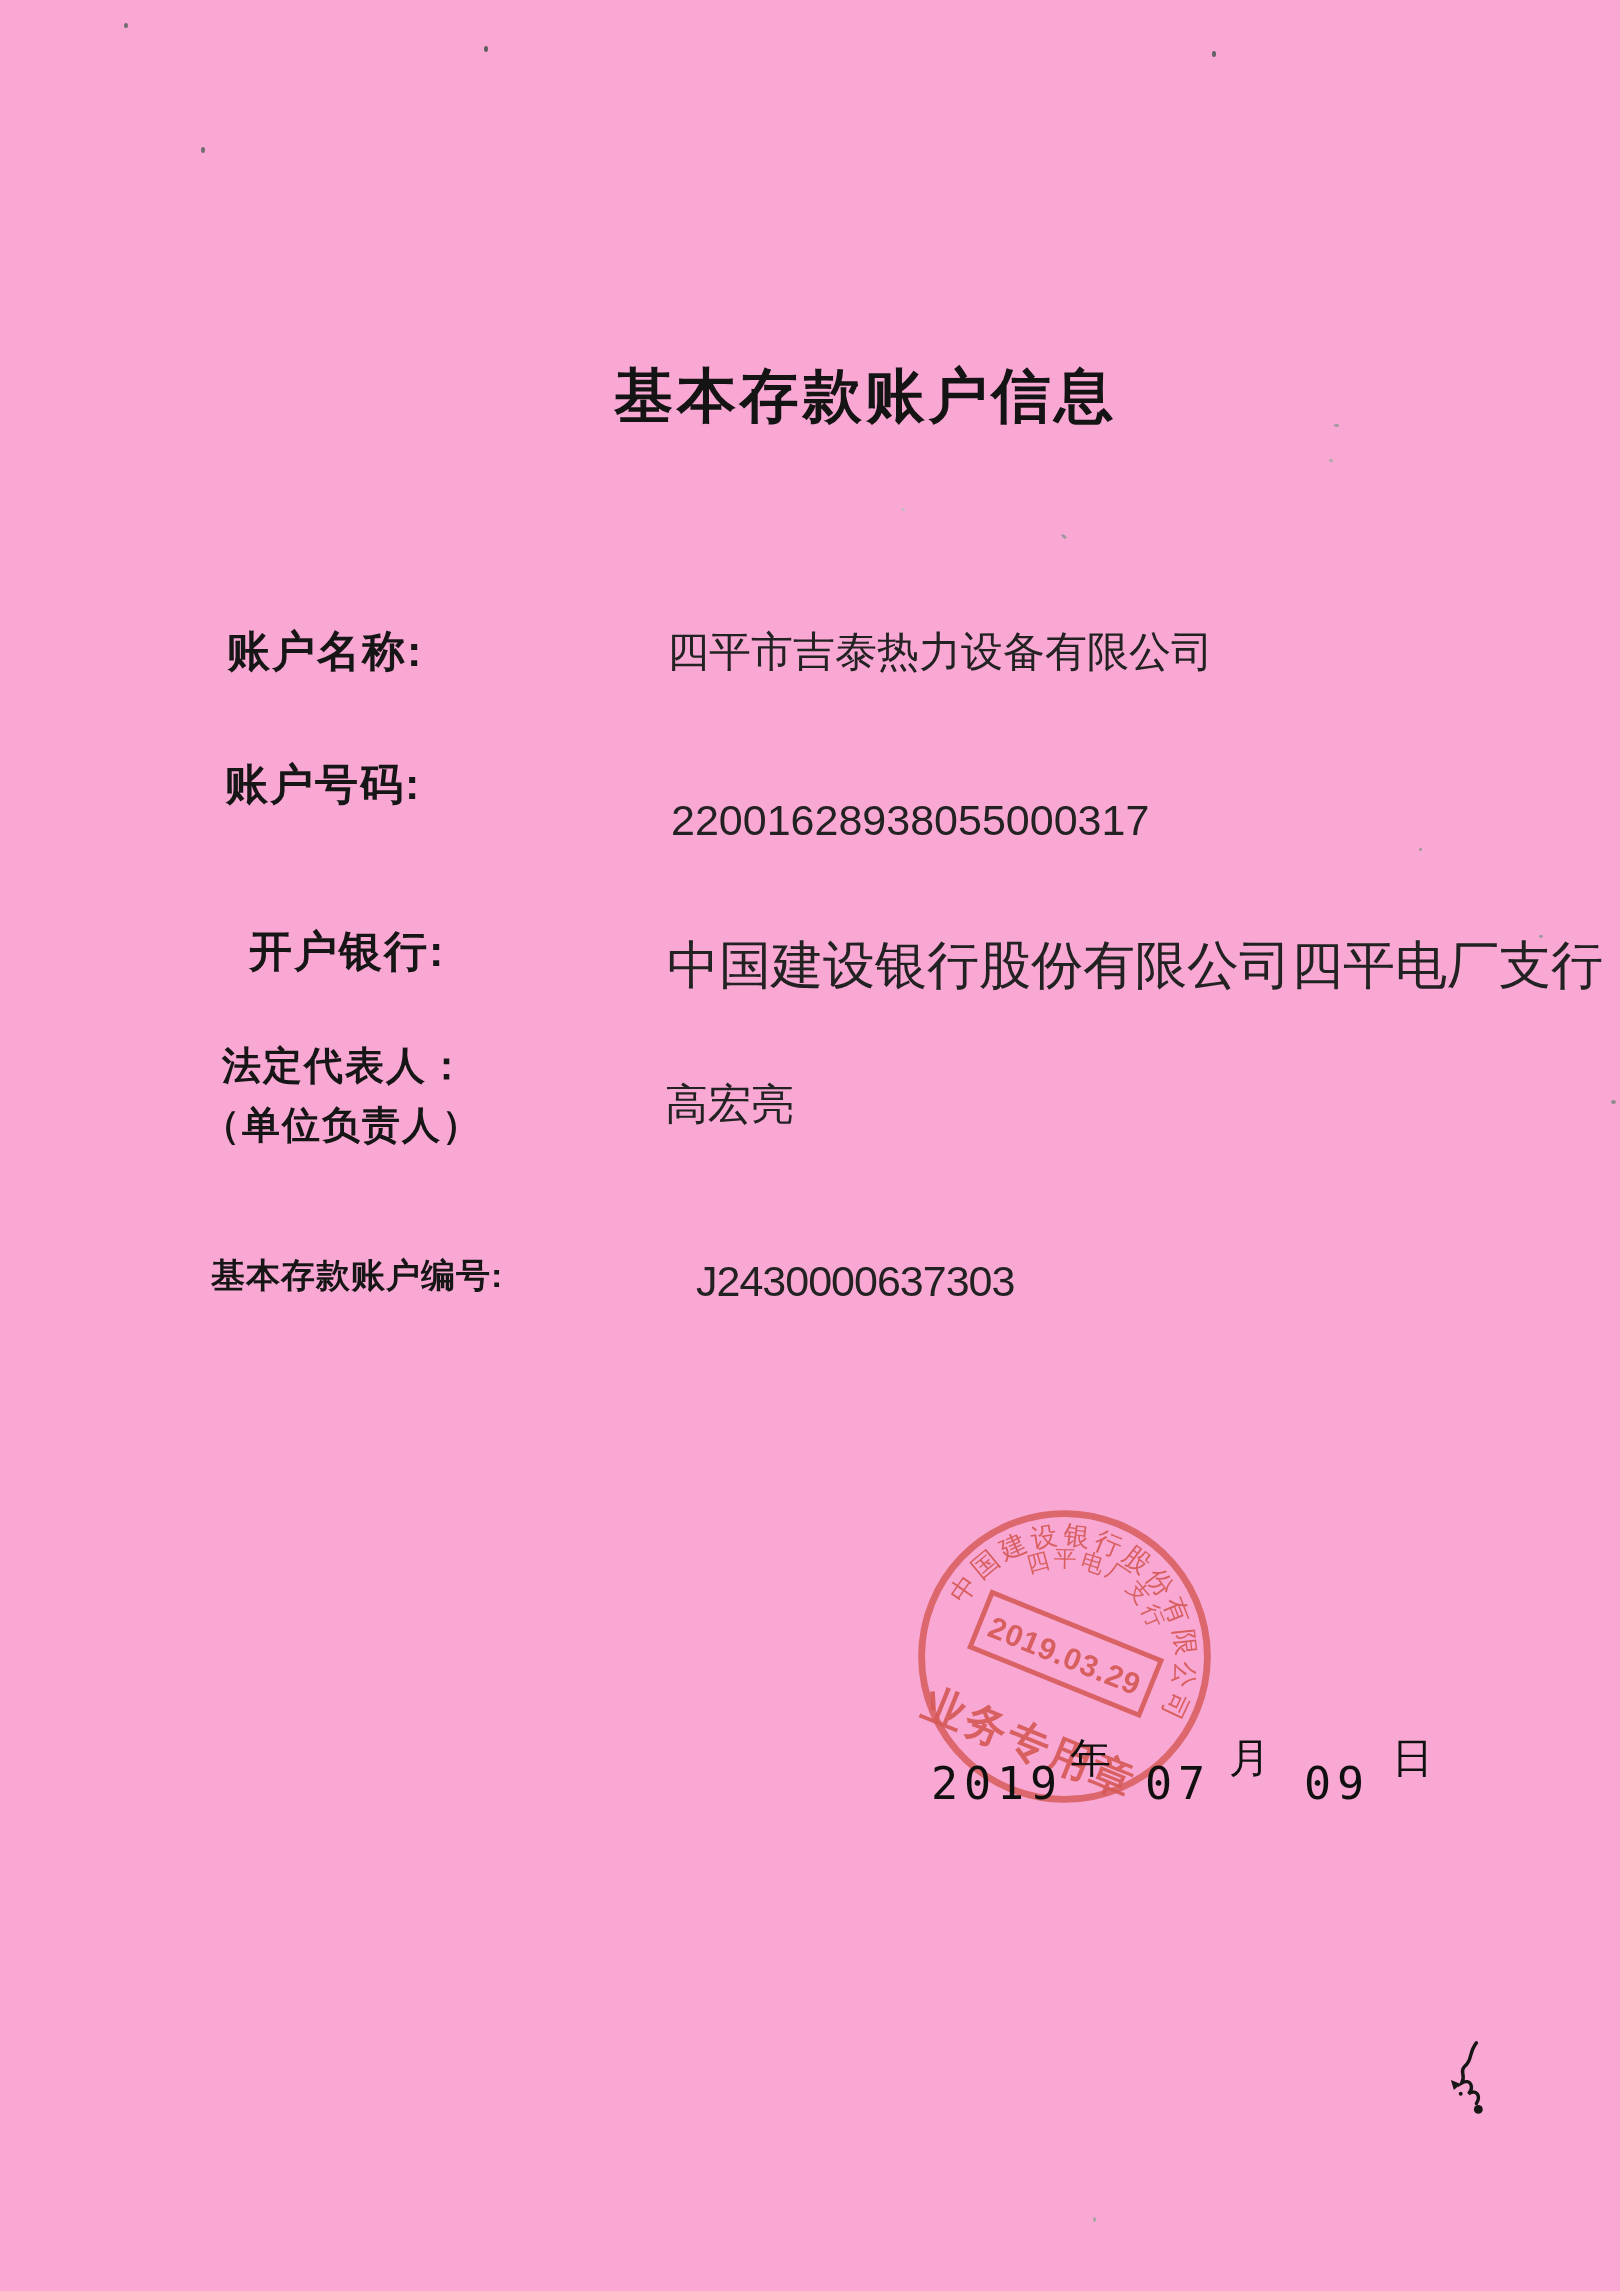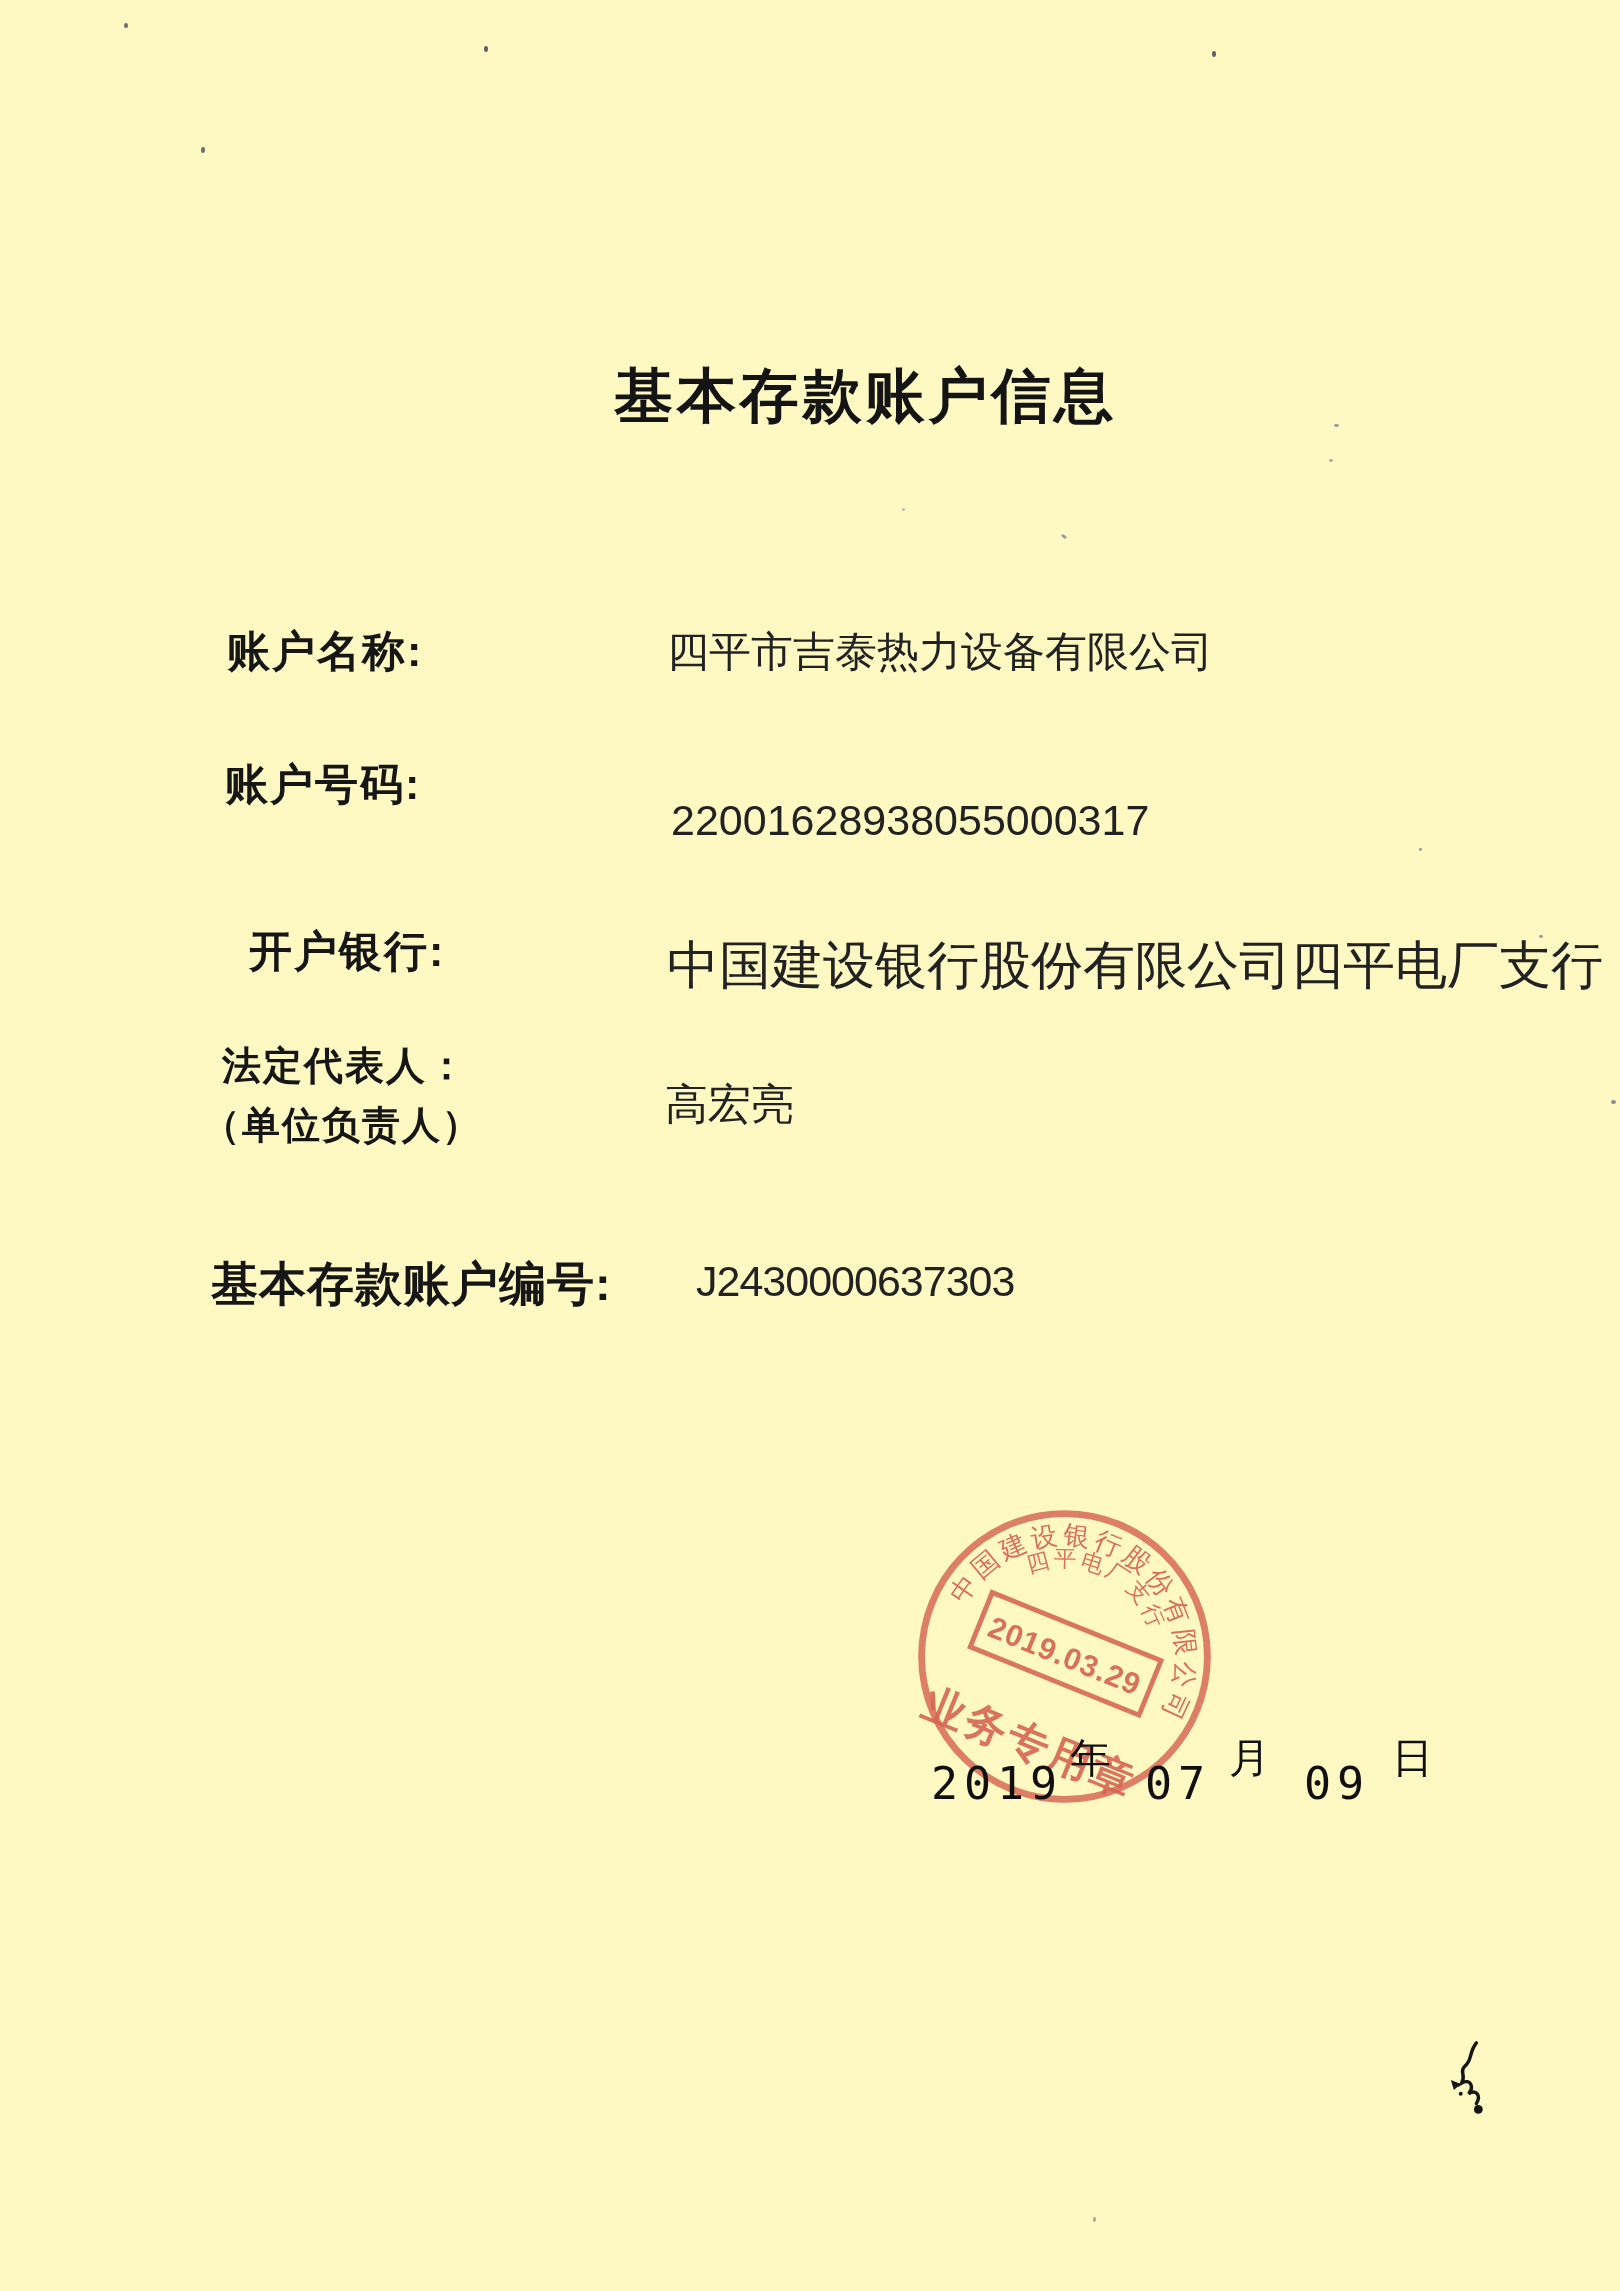--- a/index.html
+++ b/index.html
@@ -1,17 +1,17 @@
 <!DOCTYPE html>
 <html><head>
 <meta charset="utf-8">
 <style>
   html,body{margin:0;padding:0;background:#e8e8e8;}
   .page{
-    position:relative;width:1620px;height:2292px;background:#fef9c3;overflow:hidden;
+    position:relative;width:1620px;height:2292px;background:#f9a8d4;overflow:hidden;
     font-family:"Liberation Sans",sans-serif;color:#1b1b1b;
   }
   .title{
     position:absolute;left:614px;top:357px;margin:0;
     font-family:"Liberation Serif",serif;font-weight:700;
     font-size:59px;letter-spacing:3.9px;color:#141414;white-space:nowrap;
   }
   .lbl{
     position:absolute;font-weight:700;color:#161616;white-space:nowrap;
     font-size:43px;letter-spacing:2px;
@@ -42,21 +42,21 @@
   <div class="lbl" style="left:225px;top:756px;text-align:right;">账户号码:</div>
   <div class="val num" style="left:663px;top:796px;margin-left:8px;">22001628938055000317</div>
 
   <div class="lbl" style="left:225px;top:923px;margin-left:24px;">开户银行:</div>
   <div class="val" style="left:667px;top:931px;font-size:52px;font-family:Liberation Mono, monospace;">中国建设银行股份有限公司四平电厂支行</div>
 
   <div class="lbl" style="left:222px;top:1039px;font-size:39px;">法定代表人：</div>
   <div class="lbl" style="left:202px;top:1100px;font-size:38px;">（单位负责人）</div>
   <div class="val" style="left:665px;top:1076px;">高宏亮</div>
 
-  <div class="lbl" style="left:211px;top:1253px;font-size:47px;letter-spacing:1px;">基本存款账户编号:</div>
+  <div class="lbl" style="left:211px;top:1253px;font-size:34px;letter-spacing:1px;">基本存款账户编号:</div>
   <div class="val num" style="left:666px;top:1257px;letter-spacing:-1px;margin-left:30px;">J2430000637303</div>
 
   <svg class="stamp" width="323" height="323" viewBox="-165 -165 330 330">
     <g transform="rotate(22)" opacity="0.86">
       <circle r="146" fill="none" stroke-width="7" opacity="0.82" stroke="#cf4c41"></circle>
       <path id="arc-outer" d="M -114.6 -10.1 A 115 115 0 1 1 111.1 29.8" fill="none"></path>
       <path id="arc-inner" d="M -65.1 -65.1 A 92 92 0 0 1 70.5 -59.2" fill="none"></path>
       <text font-size="27" letter-spacing="4" opacity="0.92" fill="#cf4c41">
         <textPath href="#arc-outer">中国建设银行股份有限公司</textPath>
       </text>

